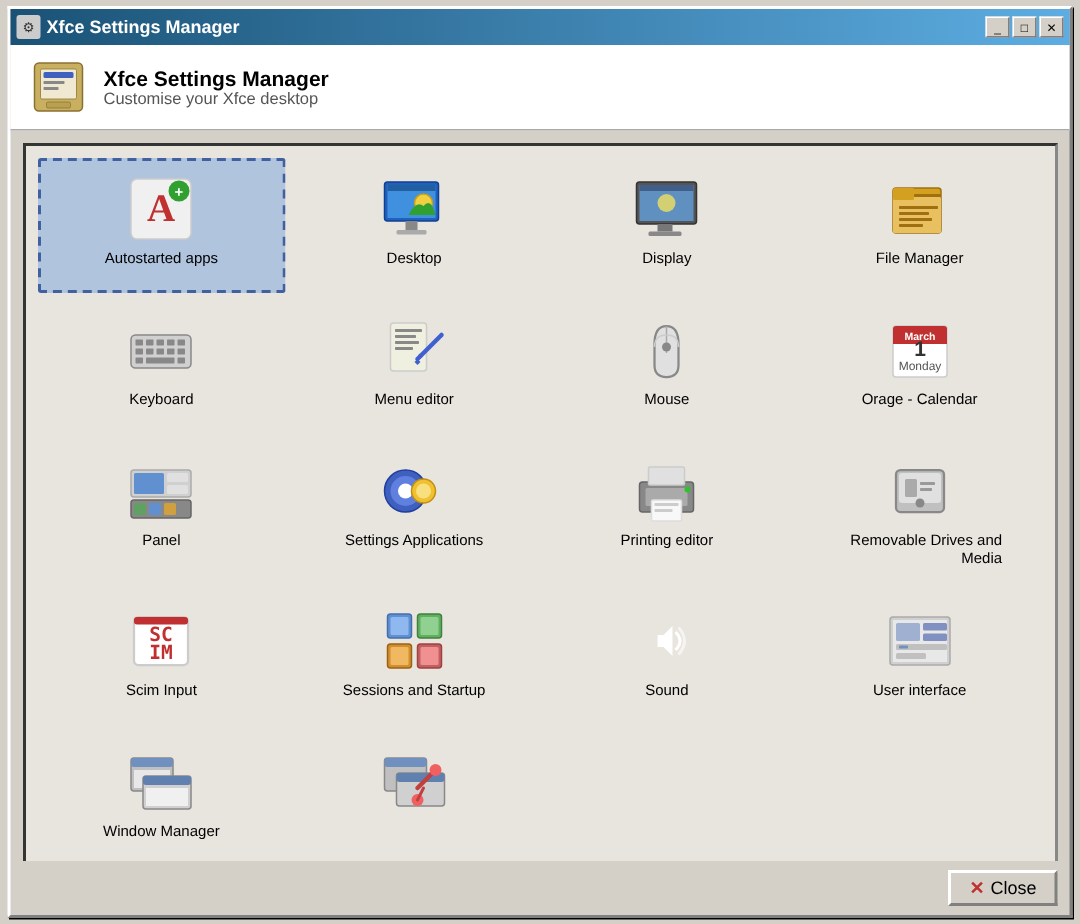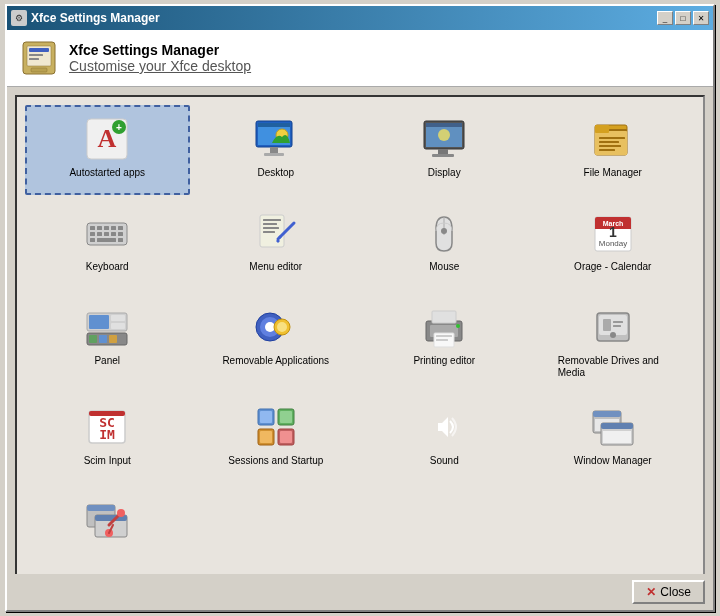--- a/index.html
+++ b/index.html
@@ -91,23 +91,22 @@
     .header-icon svg {
       width: 36px;
       height: 36px;
     }
     .header-text h2 {
       font-size: 14px;
       font-weight: bold;
       color: #000;
     }
     .header-text p {
-      font-size: 14px;
+      font-size: 11px;
       color: #555;
-      text-decoration: underline;
     }
     .content {
       flex: 1;
       padding: 8px;
       overflow-y: auto;
     }
     .grid-container {
       background: #e8e4de;
       border: 2px inset #888;
       padding: 8px;
@@ -133,21 +132,21 @@
     .item-icon {
       width: 48px;
       height: 48px;
       display: flex;
       align-items: center;
       justify-content: center;
       margin-bottom: 4px;
     }
     .item-label {
       font-size: 10px;
-      text-align: left;
+      text-align: right;
       color: #000;
       line-height: 1.2;
       max-width: 110px;
     }
     .footer {
       display: flex;
       justify-content: flex-end;
       padding: 6px 8px;
       flex-shrink: 0;
     }
@@ -342,21 +341,21 @@
       <div class="grid-item">
         <div class="item-icon">
           <svg width="48" height="48" viewBox="0 0 48 48">
             <circle cx="18" cy="24" r="14" fill="#4060c0" stroke="#2040a0" stroke-width="1"></circle>
             <circle cx="18" cy="24" r="10" fill="#6080e0"></circle>
             <circle cx="18" cy="24" r="5" fill="white"></circle>
             <circle cx="30" cy="24" r="8" fill="#f0c030" stroke="#c09010" stroke-width="1"></circle>
             <circle cx="30" cy="24" r="5" fill="#f8e080"></circle>
           </svg>
         </div>
-        <span class="item-label">Removable Applications</span>
+        <span class="item-label">Settings Applications</span>
       </div>
 
       <div class="grid-item">
         <div class="item-icon">
           <svg width="48" height="48" viewBox="0 0 48 48">
             <rect x="6" y="18" width="36" height="20" rx="2" fill="#888" stroke="#666" stroke-width="1"></rect>
             <rect x="10" y="22" width="28" height="12" rx="1" fill="#aaa"></rect>
             <rect x="12" y="8" width="24" height="12" rx="1" fill="#e0e0e0" stroke="#ccc" stroke-width="1"></rect>
             <rect x="14" y="30" width="20" height="14" rx="1" fill="#f8f8f8" stroke="#ddd" stroke-width="1"></rect>
             <rect x="16" y="32" width="16" height="2" rx="0.5" fill="#ccc"></rect>
@@ -419,20 +418,35 @@
             <path d="M18 20 L18 28 L22 28 L28 34 L28 14 L22 20 Z" fill="white"></path>
             <path d="M30 18 Q36 24 30 30" stroke="white" stroke-width="2" fill="none"></path>
             <path d="M32 15 Q40 24 32 33" stroke="white" stroke-width="2" fill="none" opacity="0.6"></path>
             <ellipse cx="24" cy="24" r="18" fill="none" stroke="#4040808" stroke-width="1.5"></ellipse>
           </svg>
         </div>
         <span class="item-label">Sound</span>
       </div>
 
 
+      <div class="grid-item">
+        <div class="item-icon">
+          <svg width="48" height="48" viewBox="0 0 48 48">
+            <rect x="4" y="8" width="40" height="32" rx="2" fill="#d0d0d0" stroke="#aaa" stroke-width="1"></rect>
+            <rect x="6" y="10" width="36" height="28" fill="#e8e8e8"></rect>
+            <rect x="8" y="12" width="16" height="12" rx="1" fill="#a0b0d0"></rect>
+            <rect x="26" y="12" width="16" height="5" rx="1" fill="#8090c0"></rect>
+            <rect x="26" y="19" width="16" height="5" rx="1" fill="#8090c0"></rect>
+            <rect x="8" y="26" width="34" height="4" rx="1" fill="#c0c0c0"></rect>
+            <rect x="8" y="32" width="20" height="4" rx="1" fill="#c0c0c0"></rect>
+            <rect x="10" y="27" width="6" height="2" rx="0.5" fill="#7090c0"></rect>
+          </svg>
+        </div>
+        <span class="item-label">User interface</span>
+      </div>
 
       <div class="grid-item">
         <div class="item-icon">
           <svg width="48" height="48" viewBox="0 0 48 48">
             <rect x="4" y="8" width="28" height="22" rx="2" fill="#c0c0c0" stroke="#888" stroke-width="1"></rect>
             <rect x="4" y="8" width="28" height="6" rx="2" fill="#7090c0"></rect>
             <rect x="6" y="16" width="24" height="12" fill="#e8e8e8"></rect>
             <rect x="12" y="20" width="32" height="22" rx="2" fill="#d0d0d0" stroke="#888" stroke-width="1"></rect>
             <rect x="12" y="20" width="32" height="6" rx="2" fill="#6080b0"></rect>
             <rect x="14" y="28" width="28" height="12" fill="#f0f0f0"></rect>

